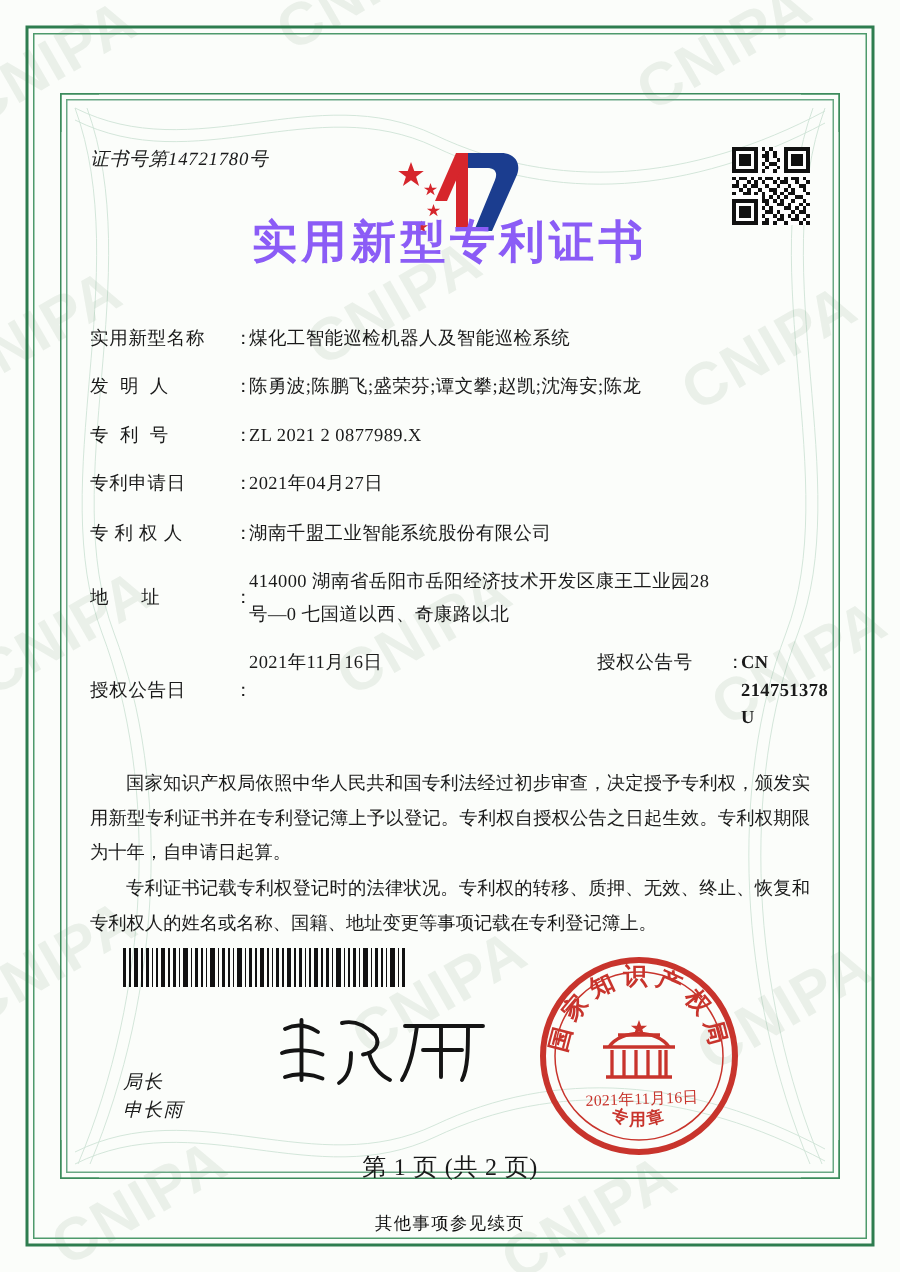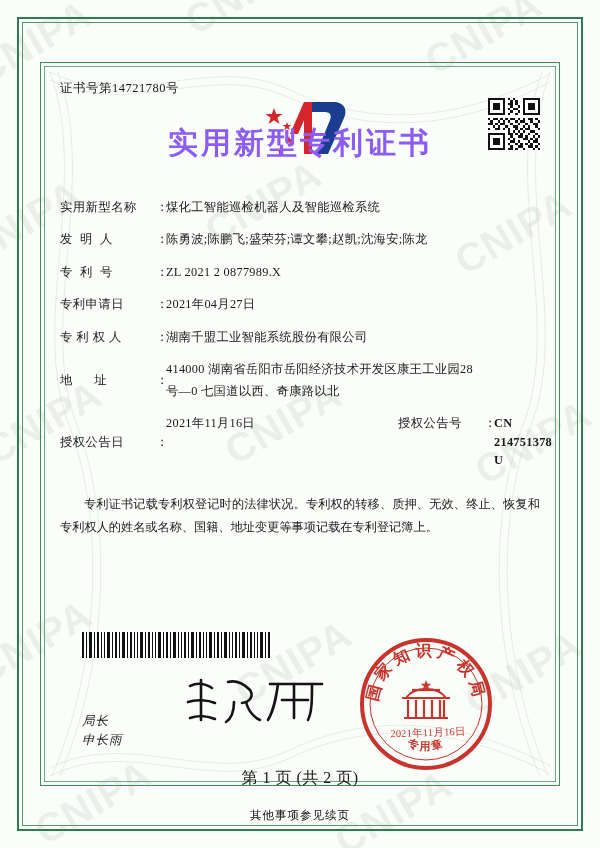--- a/index.html
+++ b/index.html
@@ -88,20 +88,22 @@
   
   .content {
     position: absolute;
     left: 60px; top: 80px;
     width: 480px;
   }
 
   .cert-no {
     font-size: 12.5px;
     letter-spacing: 0.5px;
+    margin-top: 18px;
+    font-style: italic;
   }
 
   
   .logo {
     position: absolute;
     left: 260px; top: 96px;
     width: 90px; height: 68px;
   }
 
   
@@ -460,20 +462,21 @@
             <span class="rlabel">授权公告号</span>
             <span class="f-colon">：</span>
             <span class="rvalue">CN 214751378 U</span>
           </div>
         </div>
       </div>
 
     </div>
 
     <div class="paragraphs">
+      <p>国家知识产权局依照中华人民共和国专利法经过初步审查，决定授予专利权，颁发实用新型专利证书并在专利登记簿上予以登记。专利权自授权公告之日起生效。专利权期限为十年，自申请日起算。</p>
       <p>专利证书记载专利权登记时的法律状况。专利权的转移、质押、无效、终止、恢复和专利权人的姓名或名称、国籍、地址变更等事项记载在专利登记簿上。</p>
     </div>
 
   </div>
 
   <svg class="barcode" viewBox="0 0 190 26" shape-rendering="crispEdges">
     <g fill="#111">
       <rect x="0" y="0" width="2" height="26"></rect>
         <rect x="4" y="0" width="1" height="26"></rect>
       <rect x="7" y="0" width="3" height="26"></rect>

